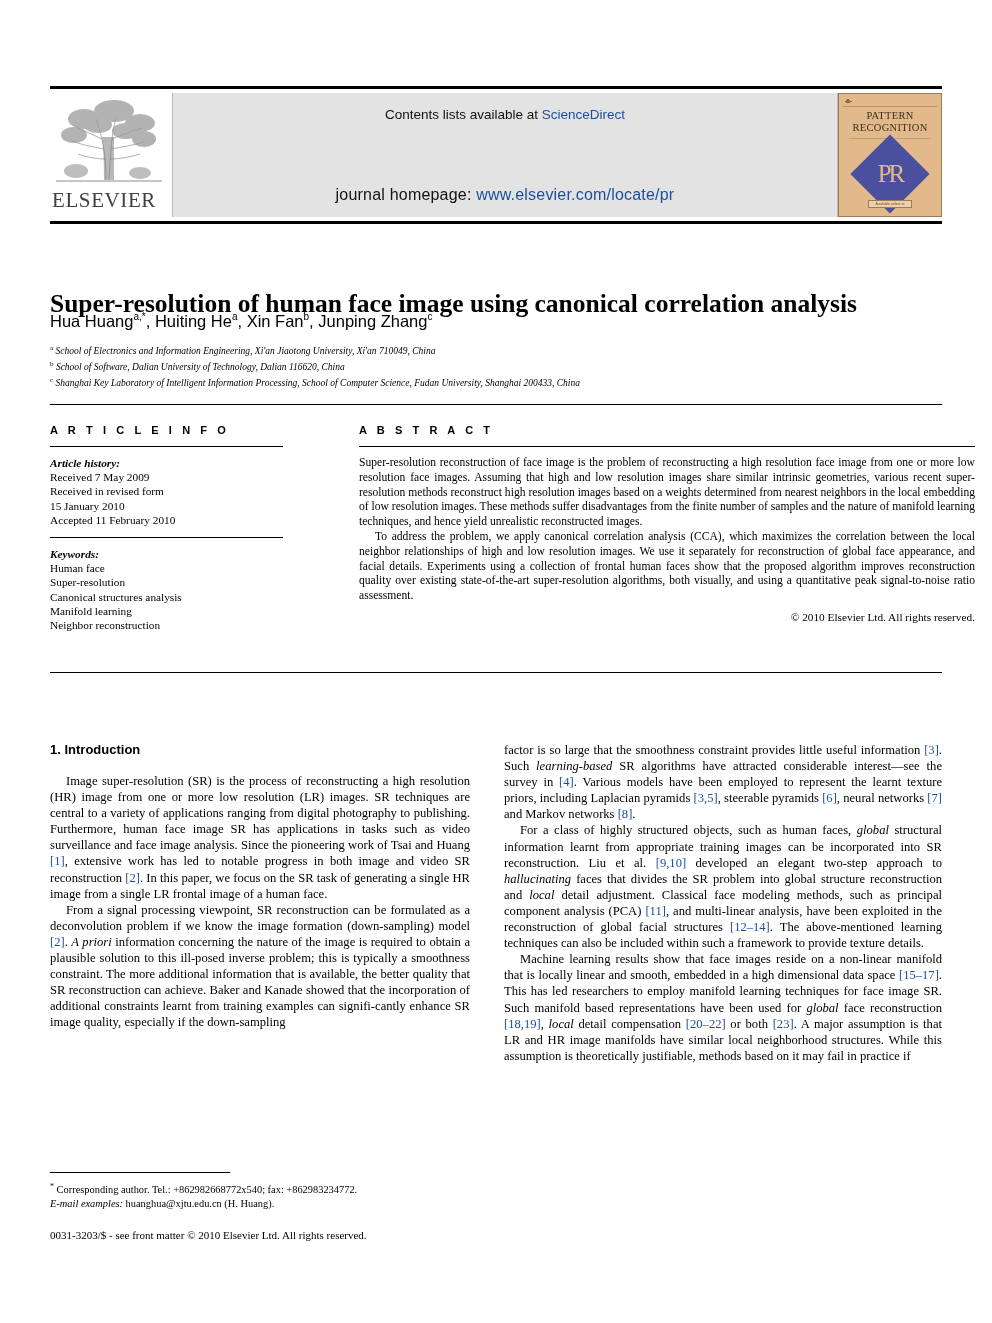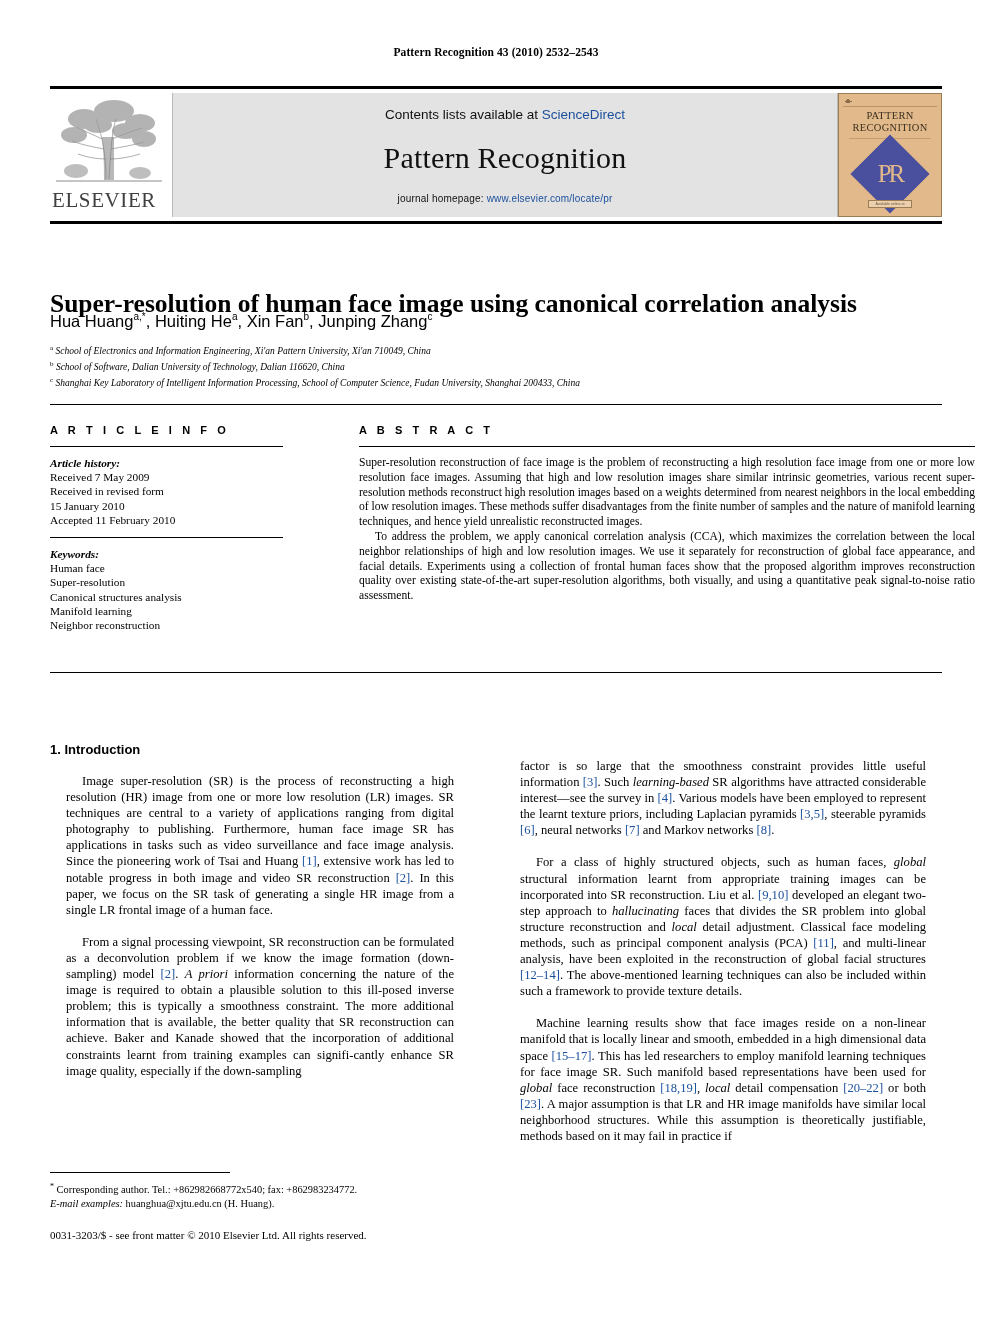--- a/index.html
+++ b/index.html
@@ -94,21 +94,21 @@
     color: #1a4f9c;
   }
   .journal-name {
     font-family: "Liberation Serif", serif;
     font-size: 30px;
     letter-spacing: 0.2px;
     color: #111;
   }
   .homepage-line {
     font-family: "Liberation Sans", sans-serif;
-    font-size: 10px;
+    font-size: 16px;
     color: #111;
     letter-spacing: 0.2px;
   }
   .homepage-line .url {
     color: #1a4f9c;
   }
   .cover-thumb {
     width: 104px;
     flex: 0 0 104px;
     background: #e2b98a;
@@ -292,21 +292,21 @@
     font-family: "Liberation Sans", sans-serif;
     font-weight: bold;
     font-size: 13px;
     margin: 0 0 16px 0;
   }
   .body-text {
     font-size: 12.6px;
     line-height: 16.1px;
     text-align: justify;
   }
-  .body-text p { margin: 16px; text-indent: 16px; }
+  .body-text p { margin: 0; text-indent: 16px; }
   .body-text p.first { text-indent: 16px; }
   .ref { color: #1a4f9c; }
   em { font-style: italic; }
 
   
   .foot-rule {
     position: absolute;
     left: 50px; top: 1172px;
     width: 180px;
     height: 1px;
@@ -327,21 +327,20 @@
     width: 460px;
     font-size: 11px;
     line-height: 14px;
   }
 </style>
 </head>
 <body>
 
 <div class="page">
 
-  <div class="running-head">Pattern Recognition 43 (2010) 2532–2543</div>
 
   <div class="masthead">
     <div class="rule-thick"></div>
     <div class="masthead-body">
 
       <div class="elsevier-logo">
         <svg class="tree" viewBox="0 0 110 88">
           <g stroke="#8c8c8c" stroke-width="0.7" fill="none">
             <path d="M52 82 C52 66 50 52 48 42 C46 34 44 28 42 22"></path>
             <path d="M55 82 C56 66 57 52 58 42 C59 34 60 28 62 22"></path>
@@ -368,21 +367,20 @@
           </g>
           <line x1="2" y1="84" x2="108" y2="84" stroke="#8c8c8c" stroke-width="1"></line>
         </svg>
         <div class="elsevier-word">ELSEVIER</div>
       </div>
 
       <div class="masthead-center">
         <div class="contents-line">
           <span>Contents lists available at </span><span class="sd">ScienceDirect</span>
         </div>
-        <div class="journal-name">Pattern Recognition</div>
         <div class="homepage-line">
           <span>journal homepage: </span><span class="url">www.elsevier.com/locate/pr</span>
         </div>
       </div>
 
       <div class="cover-thumb">
         <div class="cover-topbar">
           <span class="cover-elsevier-mark"></span>
         </div>
         <div class="cover-title">
@@ -398,21 +396,21 @@
         </div>
       </div>
 
     </div>
     <div class="rule-thick" style="margin-top:4px;"></div>
   </div>
 
   <h1 class="title">Super-resolution of human face image using canonical correlation analysis</h1>
   <div class="authors">Hua Huang<sup>a,*</sup>, Huiting He<sup>a</sup>, Xin Fan<sup>b</sup>, Junping Zhang<sup>c</sup></div>
   <div class="affiliations">
-    <div><sup>a</sup> <span>School of Electronics and Information Engineering, Xi'an Pattern University, Xi'an 710049, China</span></div>
+    <div><sup>a</sup> <span>School of Electronics and Information Engineering, Xi'an Jiaotong University, Xi'an 710049, China</span></div>
     <div><sup>b</sup> <span>School of Software, Dalian University of Technology, Dalian 116620, China</span></div>
     <div><sup>c</sup> <span>Shanghai Key Laboratory of Intelligent Information Processing, School of Computer Science, Fudan University, Shanghai 200433, China</span></div>
   </div>
 
   <div class="band-rule-top"></div>
 
   <div class="info-col">
     <div class="sec-head">A R T I C L E   I N F O</div>
     <div class="hr-sub"></div>
     <div class="info-group">
@@ -434,20 +432,21 @@
     </div>
   </div>
 
   <div class="abstract-col">
     <div class="sec-head">A B S T R A C T</div>
     <div class="hr-sub"></div>
     <div class="abstract-text">
       <p>Super-resolution reconstruction of face image is the problem of reconstructing a high resolution face image from one or more low resolution face images. Assuming that high and low resolution images share similar intrinsic geometries, various recent super-resolution methods reconstruct high resolution images based on a weights determined from nearest neighbors in the local embedding of low resolution images. These methods suffer disadvantages from the finite number of samples and the nature of manifold learning techniques, and hence yield unrealistic reconstructed images.</p>
       <p class="indent">To address the problem, we apply canonical correlation analysis (CCA), which maximizes the correlation between the local neighbor relationships of high and low resolution images. We use it separately for reconstruction of global face appearance, and facial details. Experiments using a collection of frontal human faces show that the proposed algorithm improves reconstruction quality over existing state-of-the-art super-resolution algorithms, both visually, and using a quantitative peak signal-to-noise ratio assessment.</p>
     </div>
+    <div class="copyright">© 2010 Elsevier Ltd. All rights reserved.</div>
   </div>
 
   <div class="band-rule-bottom"></div>
 
   <div class="body-col-left">
     <h2 class="sec-title">1. Introduction</h2>
     <div class="body-text">
       <p class="first">Image super-resolution (SR) is the process of reconstructing a high resolution (HR) image from one or more low resolution (LR) images. SR techniques are central to a variety of applications ranging from digital photography to publishing. Furthermore, human face image SR has applications in tasks such as video surveillance and face image analysis. Since the pioneering work of Tsai and Huang <span class="ref">[1]</span>, extensive work has led to notable progress in both image and video SR reconstruction <span class="ref">[2]</span>. In this paper, we focus on the SR task of generating a single HR image from a single LR frontal image of a human face.</p>
       <p>From a signal processing viewpoint, SR reconstruction can be formulated as a deconvolution problem if we know the image formation (down-sampling) model <span class="ref">[2]</span>. <em>A priori</em> information concerning the nature of the image is required to obtain a plausible solution to this ill-posed inverse problem; this is typically a smoothness constraint. The more additional information that is available, the better quality that SR reconstruction can achieve. Baker and Kanade showed that the incorporation of additional constraints learnt from training examples can signifi-cantly enhance SR image quality, especially if the down-sampling</p>
     </div>

